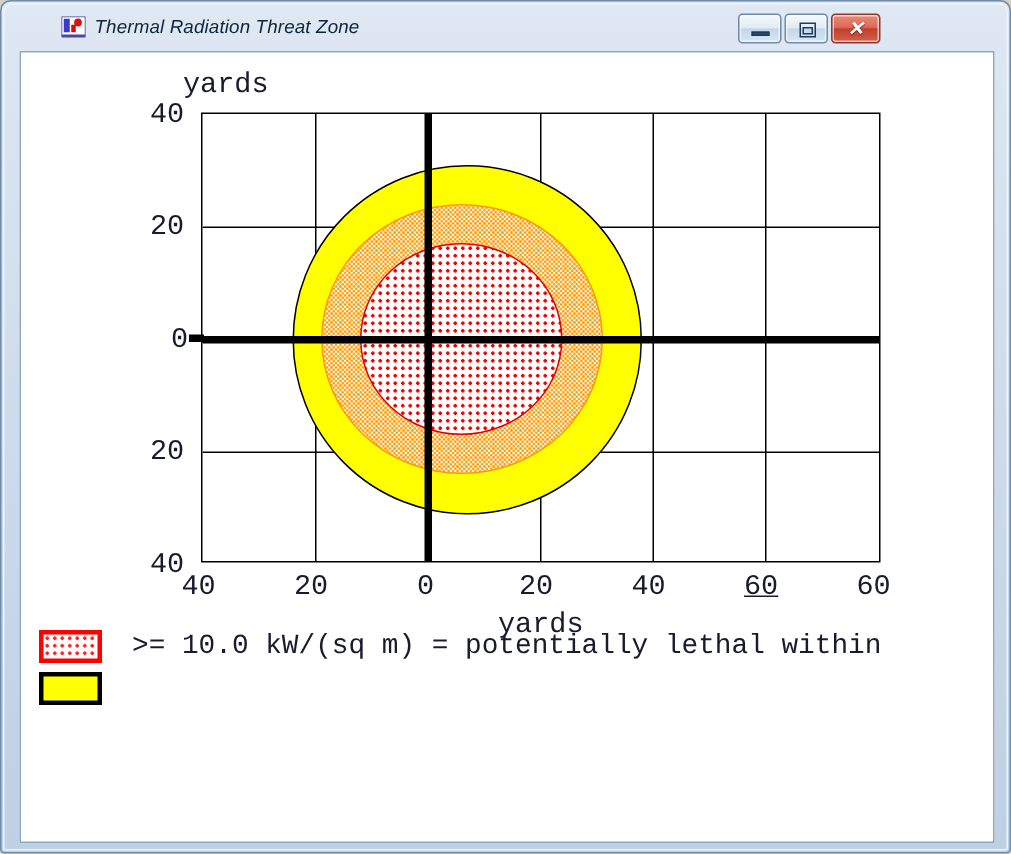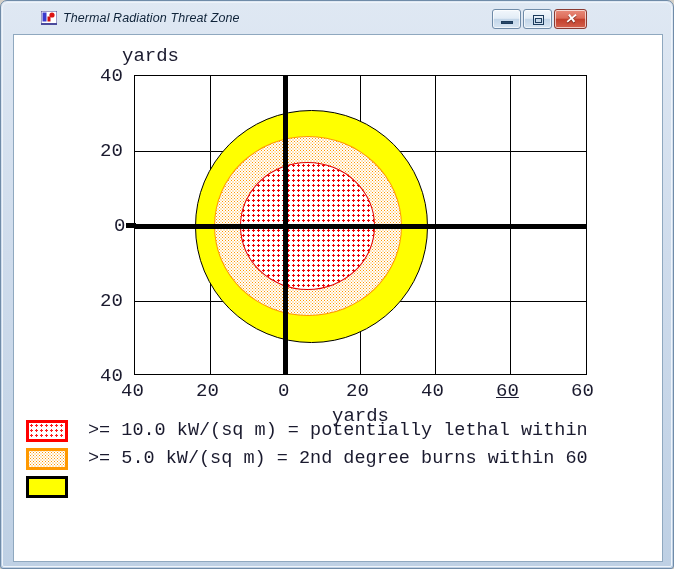--- a/index.html
+++ b/index.html
@@ -348,23 +348,19 @@
       <div class="tick-label" style="left:557px; top:345px;">60</div>
 
       <div class="axis-name" style="left:318px; top:370px;">yards</div>
 
       <div class="legend">
         <div class="legend-row">
           <span class="swatch red"></span>
           <span class="legend-text">&gt;= 10.0 kW/(sq m) = potentially lethal within</span>
         </div>
         <div class="legend-row">
-          <span class="swatch orange"></span>
-          <span class="legend-text">&gt;= 5.0 kW/(sq m) = 2nd degree burns within 60</span>
-        </div>
-        <div class="legend-row">
           <span class="swatch yellow"></span>
         </div>
       </div>
 
     </div>
   </div>
 </div>
 
 </body></html>

